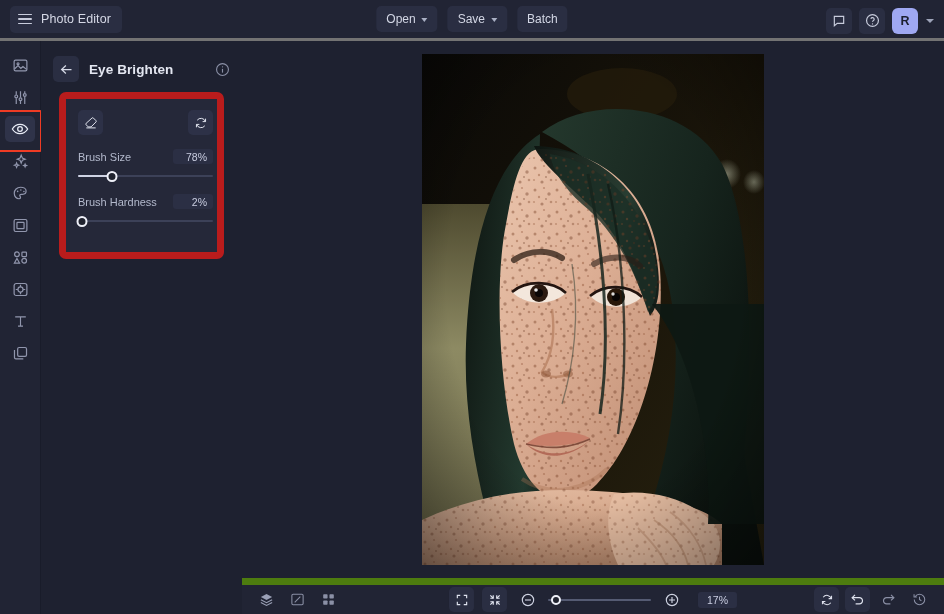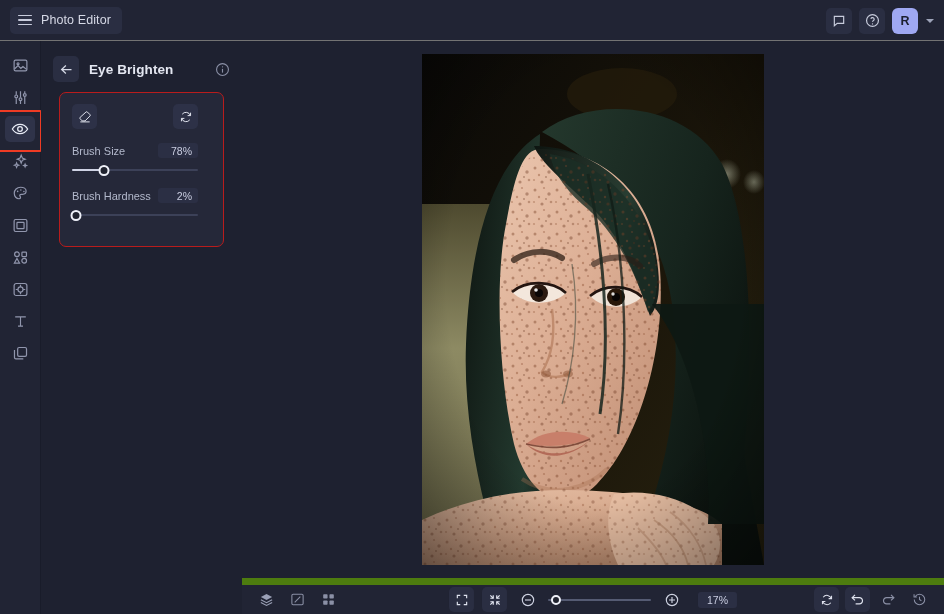--- a/index.html
+++ b/index.html
@@ -13,21 +13,21 @@
     position: relative;
     width: 944px; height: 614px;
     background: #1e2130;
   }
 
   
   .topbar {
     position: absolute; left: 0; top: 0; width: 944px; height: 41px;
     background: #212434;
     display: flex; align-items: center;
-    border-bottom: 1px solid #737373;
+    border-bottom: 3px solid #737373;
   }
   .brand {
     display: flex; align-items: center; gap: 9px;
     margin-left: 10px; padding: 5px 11px 5px 8px;
     border-radius: 5px; background: #2a2e42;
     height: 27px;
   }
   .hamburger { width: 14px; height: 11px; position: relative; flex: none; }
   .hamburger i {
     position: absolute; left: 0; width: 14px; height: 1.6px;
@@ -110,22 +110,22 @@
     cursor: pointer; flex: none;
   }
   .panel-title {
     font-size: 13.5px; color: #e4e7f1; font-weight: bold;
     margin-left: 10px; flex: 1; letter-spacing: .1px;
   }
   .info-btn { width: 20px; height: 20px; cursor: pointer; display:flex; align-items:center; justify-content:center;}
 
   .card {
     margin: 5px 18px 0 18px; background: #252839;
-    border-radius: 7px; padding: 11px 25px 13px 12px;
-    border: 1px solid #b91c1c;
+    border-radius: 7px; padding: 11px 4px 13px 12px;
+    border: 7px solid #b91c1c;
   }
   .card-tools {
     display: flex; align-items: center; justify-content: space-between;
     margin-bottom: 14px;
   }
   .tool-sq {
     width: 25px; height: 25px; border-radius: 5px; background: #2d3147;
     display: flex; align-items: center; justify-content: center; cursor: pointer;
   }
   .slider-row {
@@ -226,20 +226,33 @@
   <div class="topbar">
     <div class="brand">
       <span class="hamburger">
           <i></i>
           <i></i>
           <i></i>
         </span>
       <span class="brand-label">Photo Editor</span>
     </div>
 
+    <div class="top-center">
+      <button class="tbtn">
+        <span>Open</span>
+        <span class="caret"></span>
+      </button>
+      <button class="tbtn">
+        <span>Save</span>
+        <span class="caret"></span>
+      </button>
+      <button class="tbtn">
+        <span>Batch</span>
+      </button>
+    </div>
 
     <div class="top-right">
       <button class="icon-btn">
         <svg width="14" height="14" viewBox="0 0 24 24" fill="none" stroke="#c8ccdc" stroke-width="2">
           <path d="M4 4h16v12H9l-5 4z"></path>
         </svg>
       </button>
       <button class="icon-btn">
         <svg width="15" height="15" viewBox="0 0 24 24" fill="none" stroke="#c8ccdc" stroke-width="1.9">
           <circle cx="12" cy="12" r="9.5"></circle>

